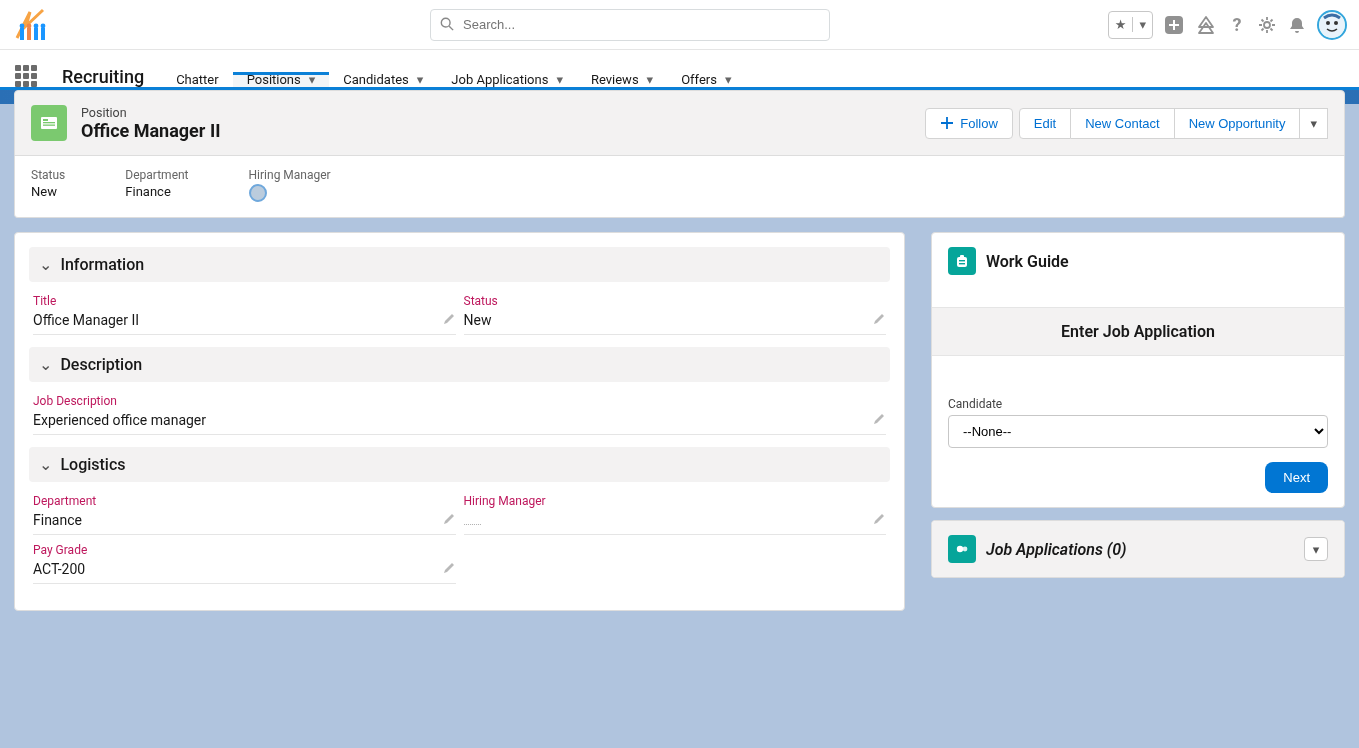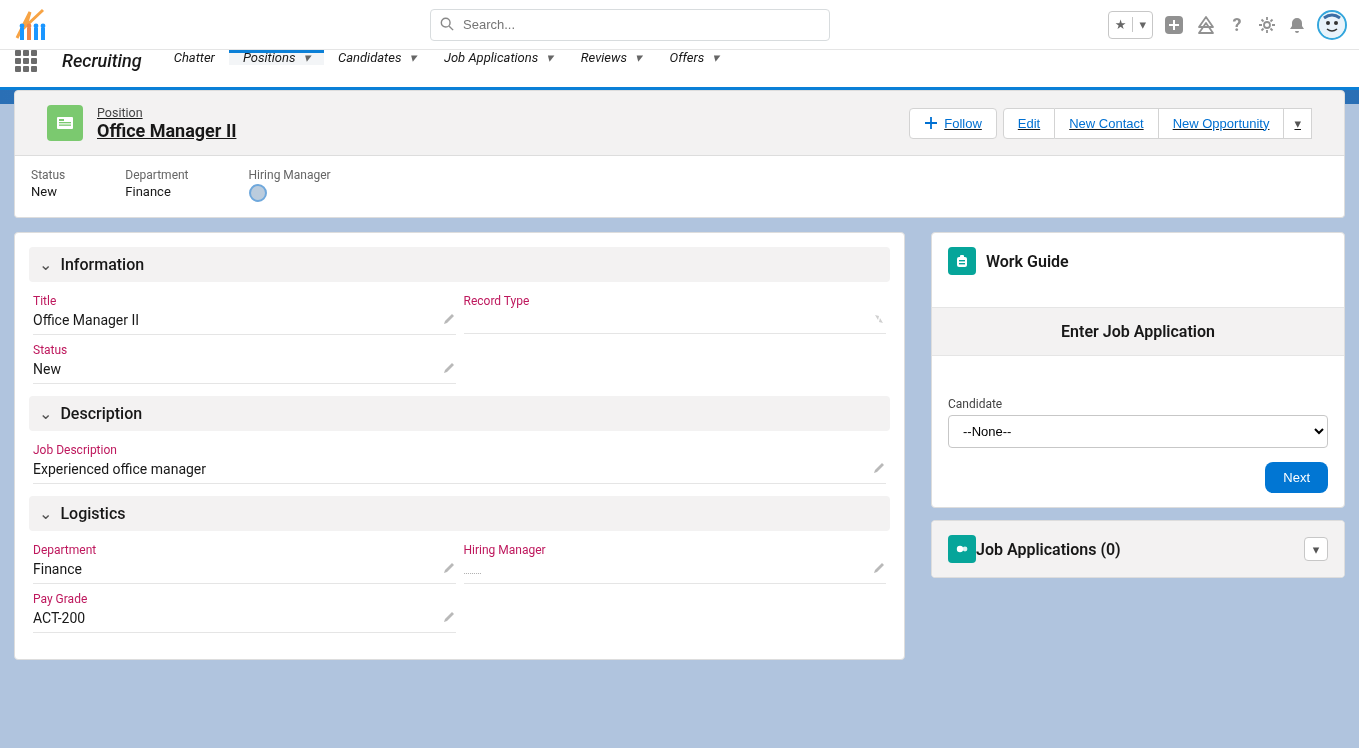--- a/index.html
+++ b/index.html
@@ -14,37 +14,37 @@
   .search-wrap .glass { position:absolute; left:10px; top:8px; color:#888; }
   .header-spacer { flex:1; }
   .header-icons { display:flex; align-items:center; gap:10px; }
   .pill { border:1px solid #c7c7c7; border-radius:4px; height:28px; display:flex; align-items:center; }
   .pill span { padding:0 6px; color:#666; }
   .pill .split { border-left:1px solid #c7c7c7; }
   .hicon { color:#919191; cursor:pointer; display:flex; align-items:center; }
   .avatar-big { width:30px; height:30px; border-radius:50%; border:2px solid #34a5dd; overflow:hidden; background:#cfe; display:flex; align-items:center; justify-content:center; }
 
   
-  .context-bar { background:#fff; height:40px; display:flex; align-items:flex-start; border-bottom:3px solid #0b80d7; padding:0 8px;font-style:italic; }
+  .context-bar { background:#fff; height:40px; display:flex; align-items:flex-end; border-bottom:3px solid #0b80d7; padding:0 8px; }
   .app-launcher { width:36px; display:flex; align-items:center; justify-content:center; cursor:pointer; }
   .waffle { display:grid; grid-template-columns:repeat(3,6px); grid-template-rows:repeat(3,6px); gap:2px; }
   .waffle div { background:#6b6b6b; border-radius:1px; }
   .app-name { font-size:18px; font-weight:500; padding:0 18px; display:flex; align-items:center; }
   .nav-item { display:flex; align-items:center; padding:0 14px; cursor:pointer; position:relative; }
   .nav-item.active { background:#f3f5f7; }
   .nav-item.active::before { content:""; position:absolute; top:0; left:0; right:0; height:3px; background:#0b80d7; }
   .nav-item .chev { margin-left:8px; color:#666; }
 
   
   .topo-band { height:14px; background: linear-gradient(90deg,#2a6fb5,#3a7ec5,#2a6fb5); }
 
   .page { padding: 0 14px 14px 14px; }
 
   
-  .record-header { background:#f3f2f2; border:1px solid #ddd; border-radius:4px 4px 0 0; margin-top:-14px; display:flex; align-items:center; padding:14px 32px; justify-content:space-between;text-decoration:underline; }
+  .record-header { background:#f3f2f2; border:1px solid #ddd; border-radius:4px 4px 0 0; margin-top:-14px; display:flex; align-items:center; padding:14px 16px; justify-content:space-between; }
   .record-left { display:flex; align-items:center; gap:14px; }
   .object-icon { width:36px; height:36px; border-radius:4px; background:#7bc96f; display:flex; align-items:center; justify-content:center; }
   .obj-label { font-size:12.5px; color:#444; }
   .obj-title { font-size:18px; font-weight:700; color:#181818; }
   .action-bar { display:flex; gap:0; }
   .abtn { background:#fff; border:1px solid #d3d3d3; color:#0070d2; padding:7px 14px; cursor:pointer; font-size:13px; }
   .abtn + .abtn { border-left:none; }
   .abtn:first-child { border-radius:4px 0 0 4px; display:flex; align-items:center; gap:6px; margin-right:6px; border-radius:4px; }
   .agroup .abtn:first-child { border-radius:4px 0 0 4px; margin-right:0; }
   .agroup .abtn:last-child { border-radius:0; }
@@ -76,21 +76,21 @@
   .card-head .ci { width:28px; height:28px; border-radius:4px; background:#06a59a; display:flex; align-items:center; justify-content:center; }
   .card-head h3 { font-size:16px; font-weight:600; }
   .wg-step { background:#f3f2f2; text-align:center; font-size:16px; font-weight:600; padding:14px; border-top:1px solid #e5e5e5; border-bottom:1px solid #e5e5e5; }
   .wg-body { padding:14px 16px; }
   .sel-label { font-size:12px; color:#444; margin-bottom:4px;margin-top:27px; }
   .sel { width:100%; border:1px solid #c7c7c7; border-radius:4px; padding:7px 10px; font-size:13px; background:#fff; appearance:auto; }
   .wg-foot { display:flex; justify-content:flex-end; padding:0 16px 14px 16px; }
   .btn-brand { background:#0176d3; color:#fff; border:none; border-radius:8px; padding:8px 18px; font-size:13px; cursor:pointer; }
 
   .related-card .card-head { background:#f3f2f2; border-radius:4px; justify-content:space-between; }
-  .related-card .left { display:flex; align-items:center; gap:0; }
+  .related-card .left { display:flex; align-items:center; gap:10px;font-style:italic; }
   .ci-green { background:#41b658; }
   .rel-caret { border:1px solid #c7c7c7; background:#fff; width:24px; height:24px; border-radius:4px; display:flex; align-items:center; justify-content:center; color:#555; cursor:pointer; }
 
   svg { display:block; }
 </style>
 </head>
 <body>
 
 <header class="global-header">
   <div class="logo-area">
@@ -263,28 +263,20 @@
       <div class="section-rows">
         <div class="field-cell">
           <div class="f-label">Title</div>
           <div class="f-value"><span>Office Manager II</span><span class="pencil">
                 <svg width="14" height="14" viewBox="0 0 14 14">
                   <path d="M2 12l1-3 7-7 2 2-7 7-3 1z" fill="#b9b9b9"></path>
                 </svg>
               </span></div>
         </div>
         <div class="field-cell">
-          <div class="f-label">Record Type</div>
-          <div class="f-value"><span></span><span class="pencil">
-                <svg width="14" height="14" viewBox="0 0 14 14">
-                  <path d="M3 3l4 1-1 4z M11 11l-4-1 1-4z" fill="#cfcfcf"></path>
-                </svg>
-              </span></div>
-        </div>
-        <div class="field-cell">
           <div class="f-label">Status</div>
           <div class="f-value"><span>New</span><span class="pencil">
                 <svg width="14" height="14" viewBox="0 0 14 14">
                   <path d="M2 12l1-3 7-7 2 2-7 7-3 1z" fill="#b9b9b9"></path>
                 </svg>
               </span></div>
         </div>
       </div>
 
       <div class="section-header">

